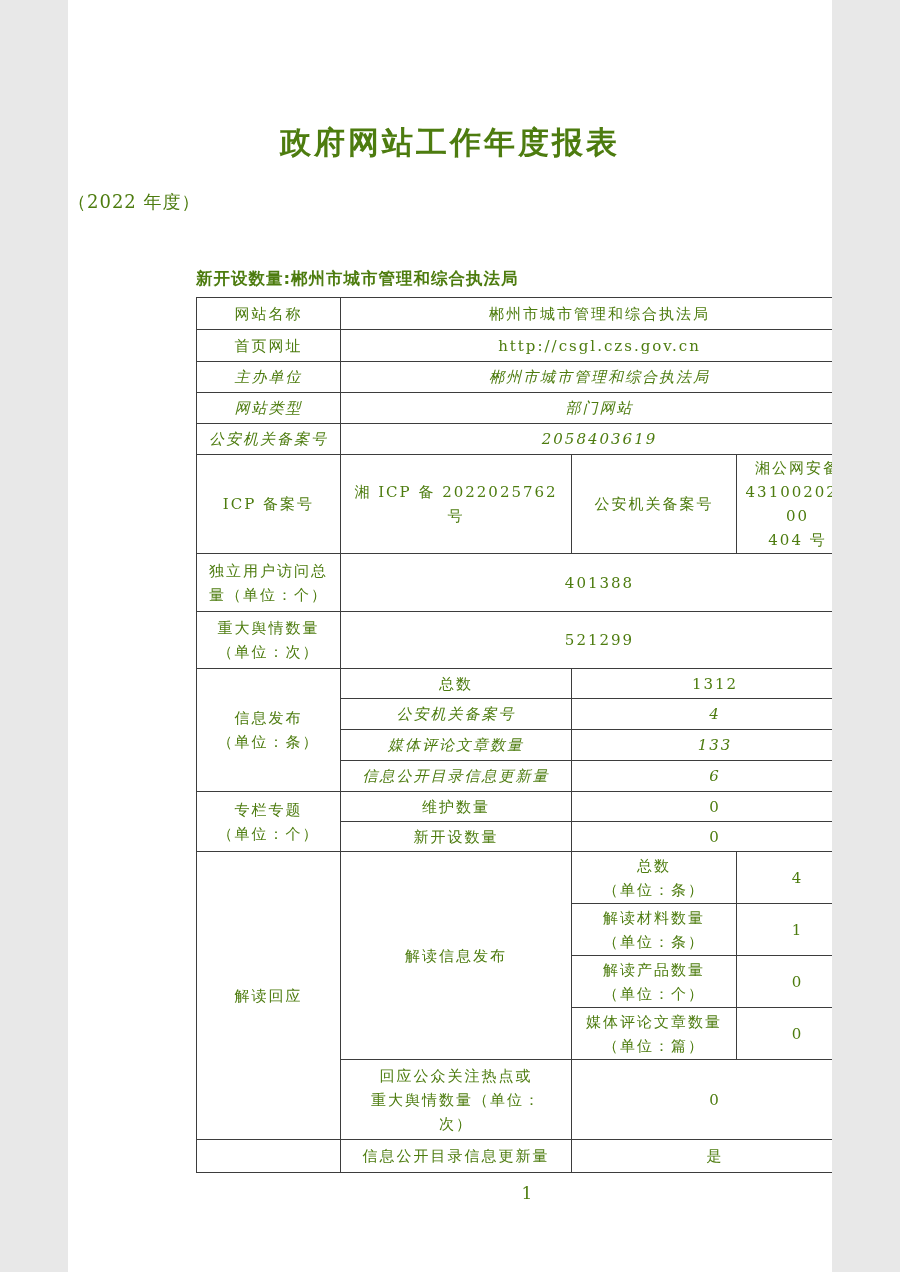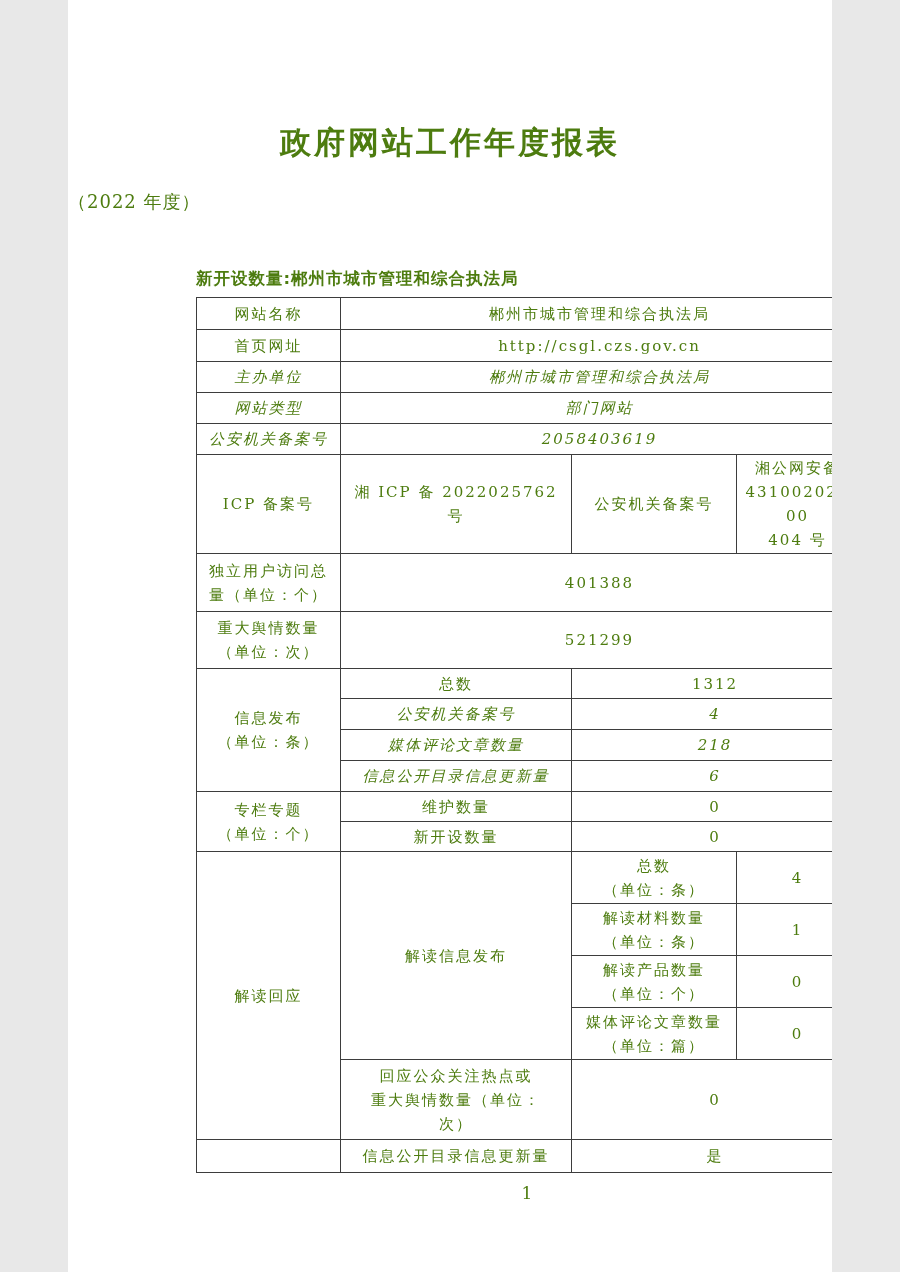--- a/index.html
+++ b/index.html
@@ -145,21 +145,21 @@
 （单位：条）</td>
         <td>总数</td>
         <td colspan="2">1312</td>
       </tr>
       <tr class="rh31">
         <td>公安机关备案号</td>
         <td colspan="2">4</td>
       </tr>
       <tr class="rh31">
         <td>媒体评论文章数量</td>
-        <td colspan="2">218</td>
+        <td colspan="2">133</td>
       </tr>
       <tr class="rh31">
         <td>信息公开目录信息更新量</td>
         <td colspan="2">6</td>
       </tr>
       <tr class="rh30">
         <td rowspan="2">专栏专题
 （单位：个）</td>
         <td>维护数量</td>
         <td colspan="2">0</td>

